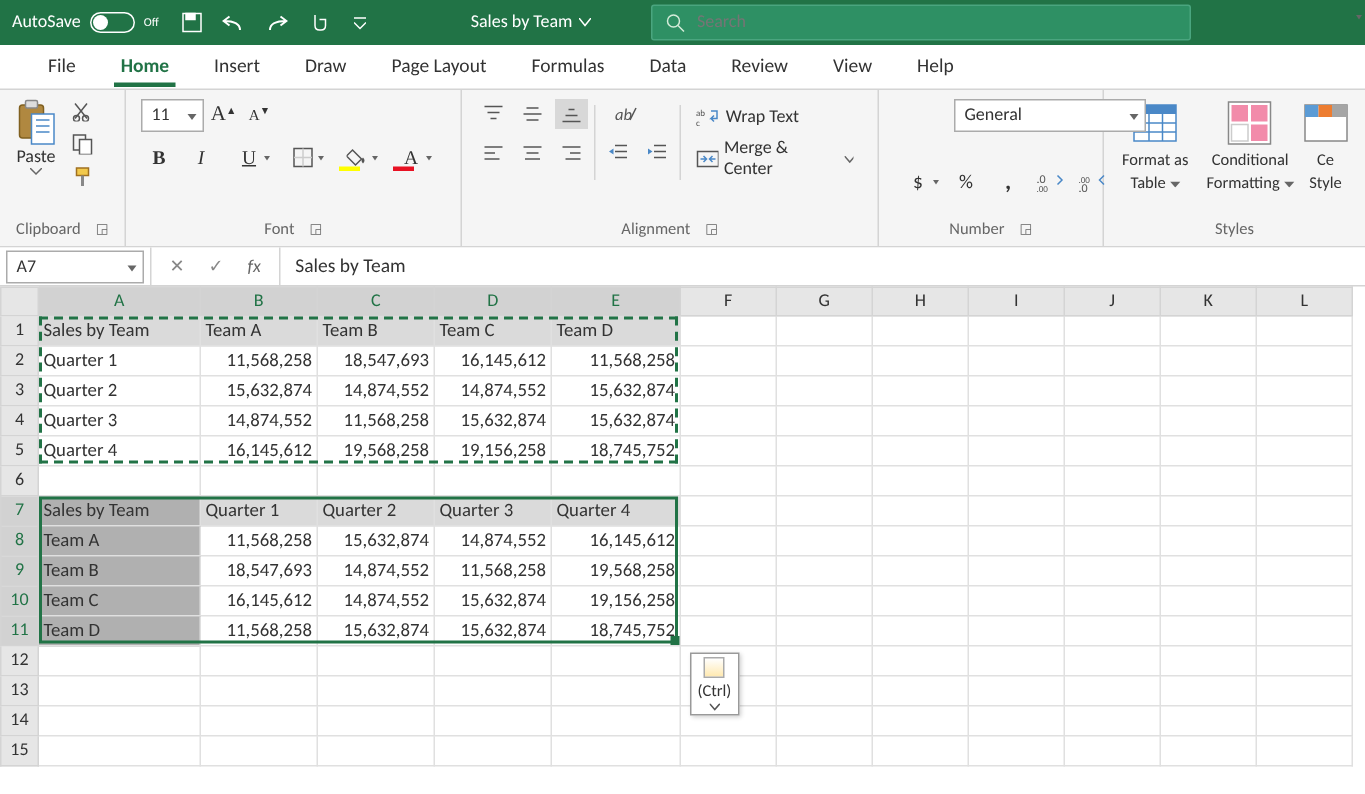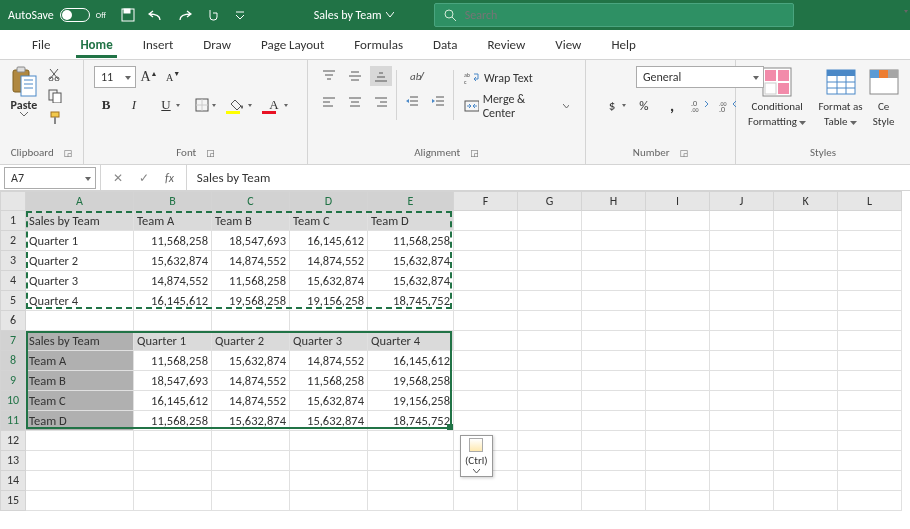--- a/index.html
+++ b/index.html
@@ -14,21 +14,21 @@
 .search-box{margin-left:40px;flex:0 0 360px;height:24px;background:#2e9064;border:1px solid #4aa57f;display:flex;align-items:center;padding:0 8px;gap:8px;border-radius:2px;}
 .search-box input{background:transparent;border:none;color:#d4ecd9;font-size:12px;outline:none;flex:1;}
 .tabs-bar{height:30px;background:#fff;border-bottom:1px solid #d4d4d4;display:flex;align-items:center;padding-left:28px;gap:22px;font-size:13px;}
 .tab{padding:6px 4px;cursor:pointer;}
 .tab.active{color:#217346;border-bottom:3px solid #217346;padding-bottom:3px;font-weight:600;}
 .ribbon{height:105px;background:#f5f5f5;border-bottom:1px solid #d4d4d4;display:flex;}
 .group{border-right:1px solid #d4d4d4;display:flex;flex-direction:column;padding:4px 6px;}
 .group-body{flex:1;display:flex;align-items:flex-start;}
 .group-label{font-size:11px;text-align:center;color:#666;display:flex;align-items:center;justify-content:center;gap:10px;height:16px;}
 .dlaunch{font-size:9px;color:#666;}
-.paste-col{display:flex;flex-direction:column;align-items:center;padding:2px 4px;gap:-2px;font-weight:bold;}
+.paste-col{display:flex;flex-direction:column;align-items:center;padding:2px 4px;gap:-2px;}
 .paste-icon{width:28px;height:32px;}
 .side-col{display:flex;flex-direction:column;gap:2px;justify-content:center;padding:0 2px;}
 .small-btn{width:22px;height:20px;display:flex;align-items:center;justify-content:center;}
 .font-top{display:flex;align-items:center;gap:2px;margin-bottom:6px;}
 .font-name{width:118px;height:22px;border:1px solid #ababab;background:#fff;font-size:12px;display:flex;align-items:center;padding:0 14px 0 6px;position:relative;}
 .font-size{width:42px;height:22px;border:1px solid #ababab;background:#fff;font-size:12px;display:flex;align-items:center;padding:0 14px 0 6px;position:relative;}
 .dd::after{content:"";position:absolute;right:4px;top:9px;border-left:3px solid transparent;border-right:3px solid transparent;border-top:4px solid #666;}
 .font-grow,.font-shrink{width:22px;height:22px;display:flex;align-items:center;justify-content:center;font-size:12px;font-family:"Times New Roman",serif;}
 .font-grow{font-size:14px;}
 .font-shrink{font-size:10px;}
@@ -40,21 +40,21 @@
 .fb-btn.u{text-decoration:underline;font-family:"Times New Roman",serif;}
 .dd-sm{width:32px;}
 .dd-sm::after{content:"";position:absolute;right:2px;top:10px;border-left:2px solid transparent;border-right:2px solid transparent;border-top:3px solid #666;}
 .color-bar{width:14px;height:3px;position:absolute;bottom:2px;left:4px;}
 .align-grid{display:flex;flex-direction:column;gap:6px;}
 .align-row{display:flex;gap:4px;}
 .align-btn{width:22px;height:20px;display:flex;align-items:center;justify-content:center;}
 .sep{width:1px;height:50px;background:#d4d4d4;margin:4px 4px 0;}
 .wrap-col{display:flex;flex-direction:column;gap:4px;}
 .wrap-btn{height:24px;display:flex;align-items:center;gap:4px;padding:0 6px;font-size:12px;}
-.num-top{display:flex;margin-bottom:6px;padding-left:40px;}
+.num-top{display:flex;margin-bottom:22px;padding-left:40px;}
 .num-fmt{width:128px;height:22px;border:1px solid #ababab;background:#fff;font-size:12px;display:flex;align-items:center;padding:0 14px 0 6px;position:relative;}
 .big-btn{display:flex;flex-direction:column;align-items:center;padding:2px 6px;font-size:11px;gap:2px;text-align:center;}
 .big-icon{width:32px;height:32px;}
 .namebox-row{height:26px;border-bottom:1px solid #d4d4d4;display:flex;align-items:center;background:#fff;}
 .name-box{width:92px;height:22px;border:1px solid #ababab;display:flex;align-items:center;padding:0 16px 0 6px;font-size:12px;position:relative;margin-left:4px;}
 .nb-sep{width:1px;height:26px;background:#d4d4d4;margin:0 4px;}
 .fx-btn{width:26px;height:22px;display:flex;align-items:center;justify-content:center;color:#888;}
 .fx-lbl{font-size:12px;font-style:italic;color:#666;margin:0 8px;}
 .formula-bar{flex:1;font-size:13px;padding:0 6px;}
 .sheet{position:relative;}
@@ -361,42 +361,42 @@
     <div class="group-label">
         <span>Number</span>
         <span class="dlaunch">◲</span>
       </div>
   </div>
 
   <div class="group" style="flex:1;border-right:none">
     <div class="group-body">
       <div class="big-btn">
         <svg class="big-icon" viewBox="0 0 32 32">
-            <rect x="2" y="2" width="28" height="28" fill="#fff" stroke="#888"></rect>
-            <rect x="4" y="4" width="11" height="11" fill="#f28baa"></rect>
-            <rect x="17" y="4" width="11" height="11" fill="#f28baa"></rect>
-            <rect x="4" y="17" width="11" height="11" fill="#fff" stroke="#ccc"></rect>
-            <rect x="17" y="17" width="11" height="11" fill="#f28baa"></rect>
-          </svg>
-        <span>Conditional</span>
-          <span><span>Formatting</span> <svg width="7" height="4" style="display:inline">
-              <path d="M0 0 L3.5 4 L7 0" fill="#666"></path>
-            </svg></span>
-      </div>
-      <div class="big-btn">
-        <svg class="big-icon" viewBox="0 0 32 32">
             <rect x="2" y="4" width="28" height="24" fill="#fff" stroke="#4a88c7"></rect>
             <rect x="2" y="4" width="28" height="6" fill="#4a88c7"></rect>
             <line x1="2" y1="16" x2="30" y2="16" stroke="#4a88c7"></line>
             <line x1="2" y1="22" x2="30" y2="22" stroke="#4a88c7"></line>
             <line x1="12" y1="10" x2="12" y2="28" stroke="#4a88c7"></line>
             <line x1="21" y1="10" x2="21" y2="28" stroke="#4a88c7"></line>
           </svg>
         <span>Format as</span>
           <span><span>Table</span> <svg width="7" height="4" style="display:inline">
+              <path d="M0 0 L3.5 4 L7 0" fill="#666"></path>
+            </svg></span>
+      </div>
+      <div class="big-btn">
+        <svg class="big-icon" viewBox="0 0 32 32">
+            <rect x="2" y="2" width="28" height="28" fill="#fff" stroke="#888"></rect>
+            <rect x="4" y="4" width="11" height="11" fill="#f28baa"></rect>
+            <rect x="17" y="4" width="11" height="11" fill="#f28baa"></rect>
+            <rect x="4" y="17" width="11" height="11" fill="#fff" stroke="#ccc"></rect>
+            <rect x="17" y="17" width="11" height="11" fill="#f28baa"></rect>
+          </svg>
+        <span>Conditional</span>
+          <span><span>Formatting</span> <svg width="7" height="4" style="display:inline">
               <path d="M0 0 L3.5 4 L7 0" fill="#666"></path>
             </svg></span>
       </div>
       <div class="big-btn" style="overflow:hidden;width:30px">
         <svg class="big-icon" viewBox="0 0 32 32">
             <rect x="2" y="4" width="28" height="24" fill="#fff" stroke="#888"></rect>
             <rect x="2" y="4" width="9" height="8" fill="#5b9bd5"></rect>
             <rect x="11" y="4" width="9" height="8" fill="#ed7d31"></rect>
             <rect x="20" y="4" width="10" height="8" fill="#a5a5a5"></rect>
           </svg>

